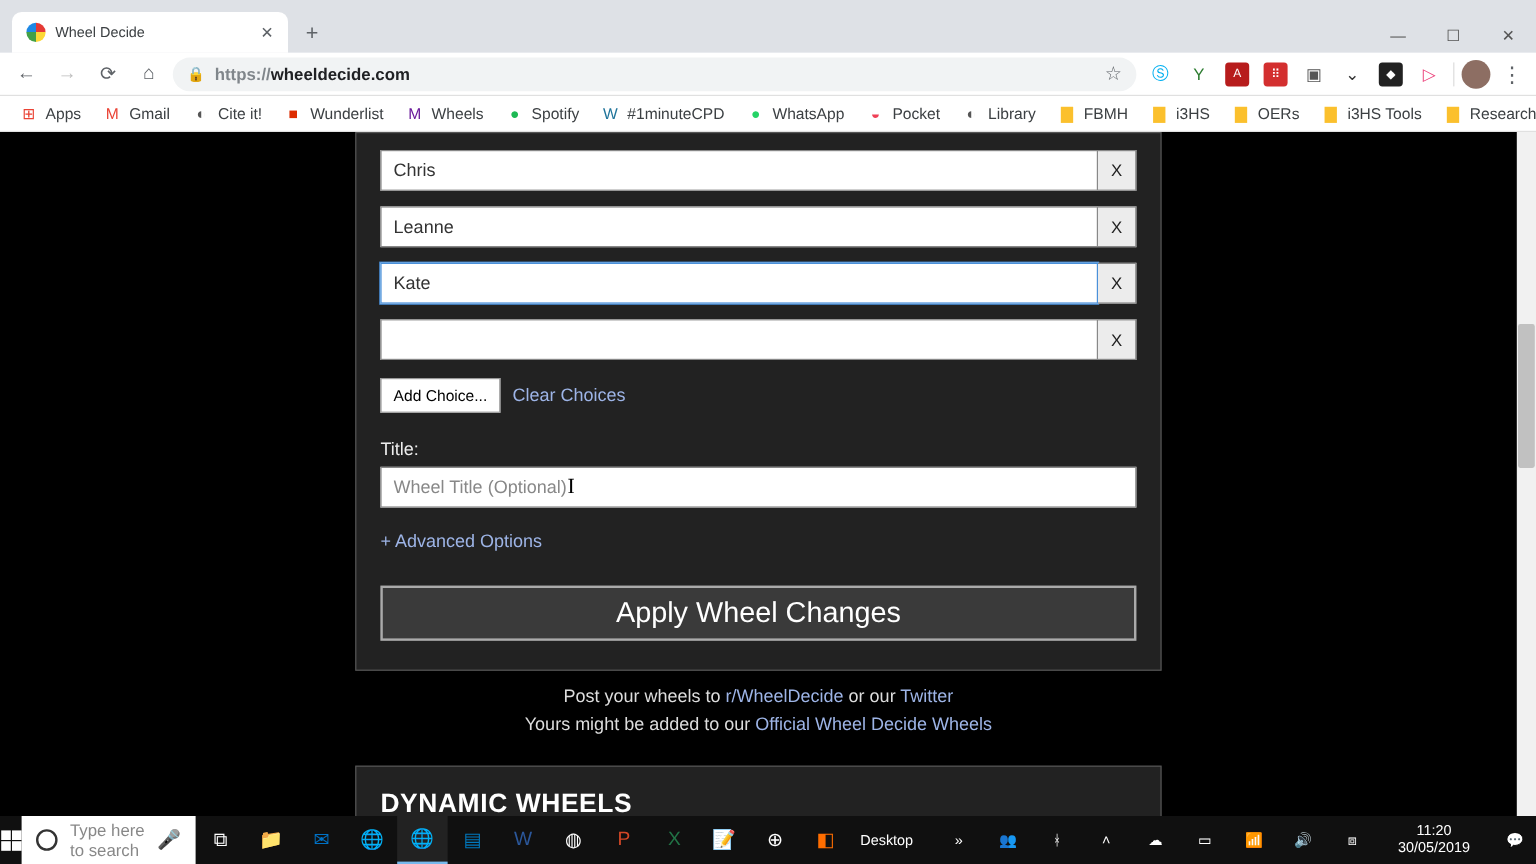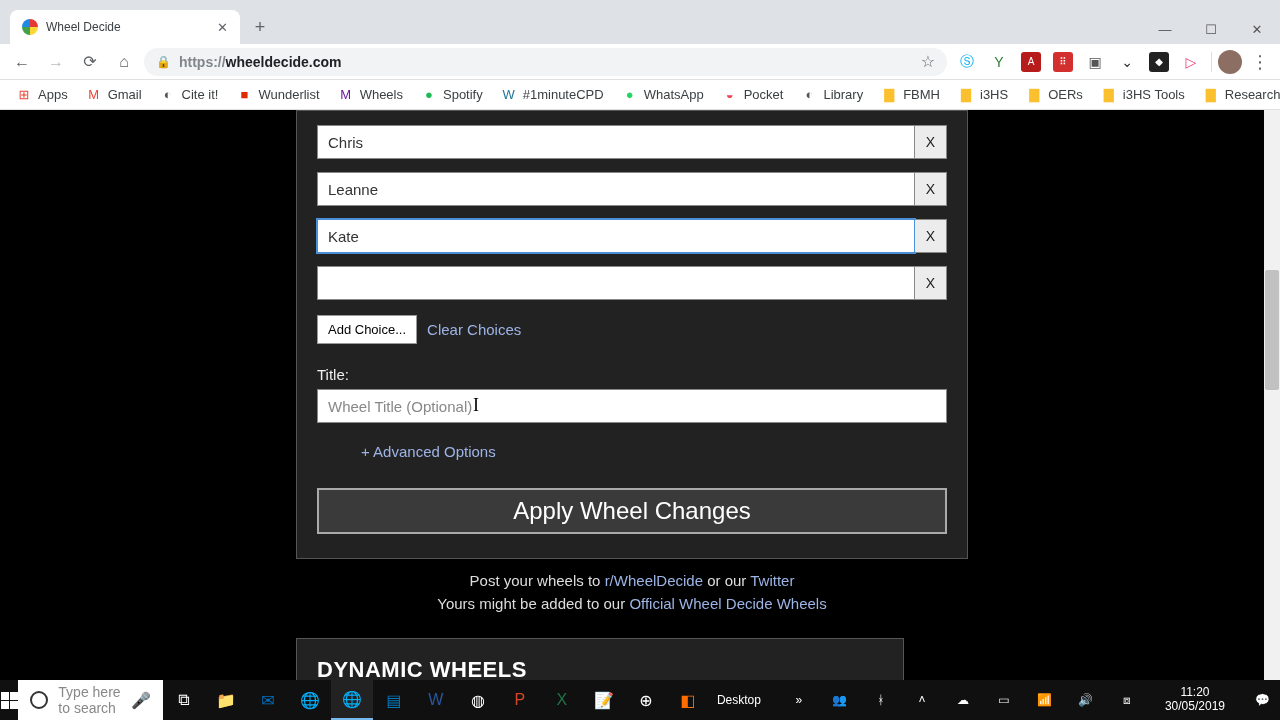--- a/index.html
+++ b/index.html
@@ -46,28 +46,28 @@
 
 .row-controls { display: flex; align-items: center; gap: 10px; margin-top: 15px; }
 .add-choice { background: #fff; border: 1px solid #999; padding: 6px 10px; font-size: 13px; cursor: pointer; }
 .clear-choices { color: #9db4e6; font-size: 15px; cursor: pointer; }
 
 .title-label { color: #eee; font-size: 15px; margin-top: 22px; }
 .title-input { width: 100%; height: 34px; margin-top: 6px; background: #fff; border: 1px solid #888; padding: 0 10px; font-size: 15px; color: #555; }
 .title-input::placeholder { color: #888; }
 .text-cursor-overlay { position: absolute; pointer-events: none; font-family: serif; font-size: 18px; color: #000; }
 
-.adv-options { color: #9db4e6; font-size: 15px; margin-top: 20px; cursor: pointer; margin-left: 44px; }
+.adv-options { color: #9db4e6; font-size: 15px; margin-top: 20px; cursor: pointer; }
 
 .apply-btn { width: 100%; margin-top: 28px; height: 46px; background: #3a3a3a; border: 2px solid #aaa; color: #fff; font-size: 24px; cursor: pointer; display: flex; align-items: center; justify-content: center; }
 
 .promo { position: absolute; left: 0; right: 16px; top: 460px; text-align: center; color: #ddd; font-size: 15px; line-height: 1.5; }
 .promo a { color: #9db4e6; text-decoration: none; cursor: pointer; }
 
-.dynamic-card { position: absolute; left: 296px; top: 528px; width: 608px; background: #222; border: 1px solid #555; padding: 18px 20px 0 20px; }
+.dynamic-card { position: absolute; left: 296px; top: 528px; width: 672px; background: #222; border: 1px solid #555; padding: 18px 20px 0 20px; }
 .dynamic-title { color: #fff; font-size: 22px; font-weight: 700; letter-spacing: 0.5px; }
 
 
 .taskbar { position: absolute; left: 0; right: 0; bottom: 0; height: 40px; background: #101010; display: flex; align-items: center; color: #fff; }
 .start { width: 48px; height: 40px; display: flex; align-items: center; justify-content: center; cursor: pointer; }
 .win-logo { display: grid; grid-template-columns: 8px 8px; grid-template-rows: 8px 8px; gap: 1px; }
 .win-logo div { background: #fff; }
 .search-box { width: 340px; height: 40px; background: #fff; display: flex; align-items: center; padding: 0 12px; gap: 10px; }
 .search-circle { width: 18px; height: 18px; border: 2px solid #333; border-radius: 50%; }
 .search-text { color: #888; font-size: 14px; flex: 1; }

